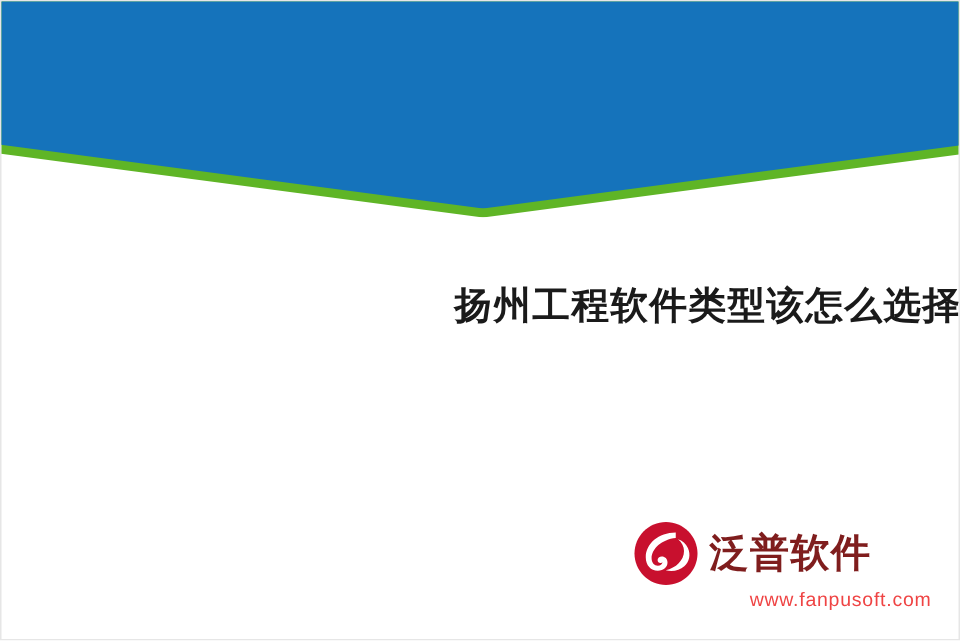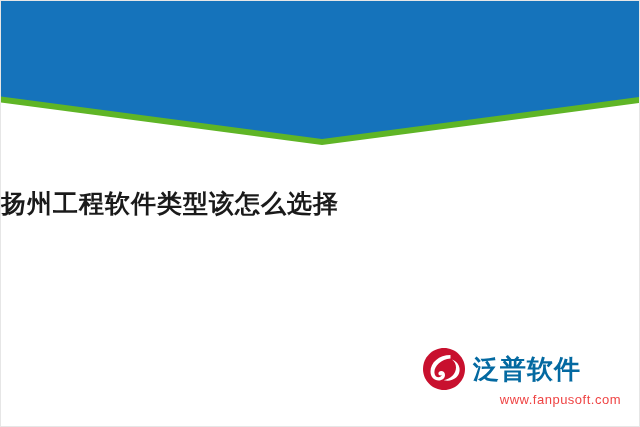--- a/index.html
+++ b/index.html
@@ -39,21 +39,21 @@
     width: 650px;
     height: 148px;
     background: #1573bb;
     clip-path: polygon(0 0, 100% 0, 100% 99px, 50% 142px, 0 99px);
   }
   .title {
     position: absolute;
     left: 0;
     top: 186px;
     width: 640px;
-    text-align: left;
+    text-align: right;
     font-family: "DejaVu Serif", "Liberation Serif", serif;
     font-size: 25px;
     font-weight: bold;
     color: #1a1a1a;
     letter-spacing: 1px;
     white-space: nowrap;
   }
   .logo {
     position: absolute;
     right: 18px;
@@ -68,24 +68,24 @@
     display: flex;
     align-items: center;
   }
   .logo-mark {
     position: relative;
     width: 46px;
     height: 46px;
     margin-right: 6px;
   }
   .logo-text {
-    font-family: Liberation Sans, sans-serif;
+    font-family: Liberation Serif, serif;
     font-size: 26px;
     font-weight: bold;
-    color: #0369a1;
+    color: #7f1d1d;
     letter-spacing: 1px;
     line-height: 1;
   }
   .logo-url {
     position: absolute;
     right: 0;
     top: 46px;
     font-family: "Liberation Sans", sans-serif;
     font-size: 13px;
     color: #ef4444;

